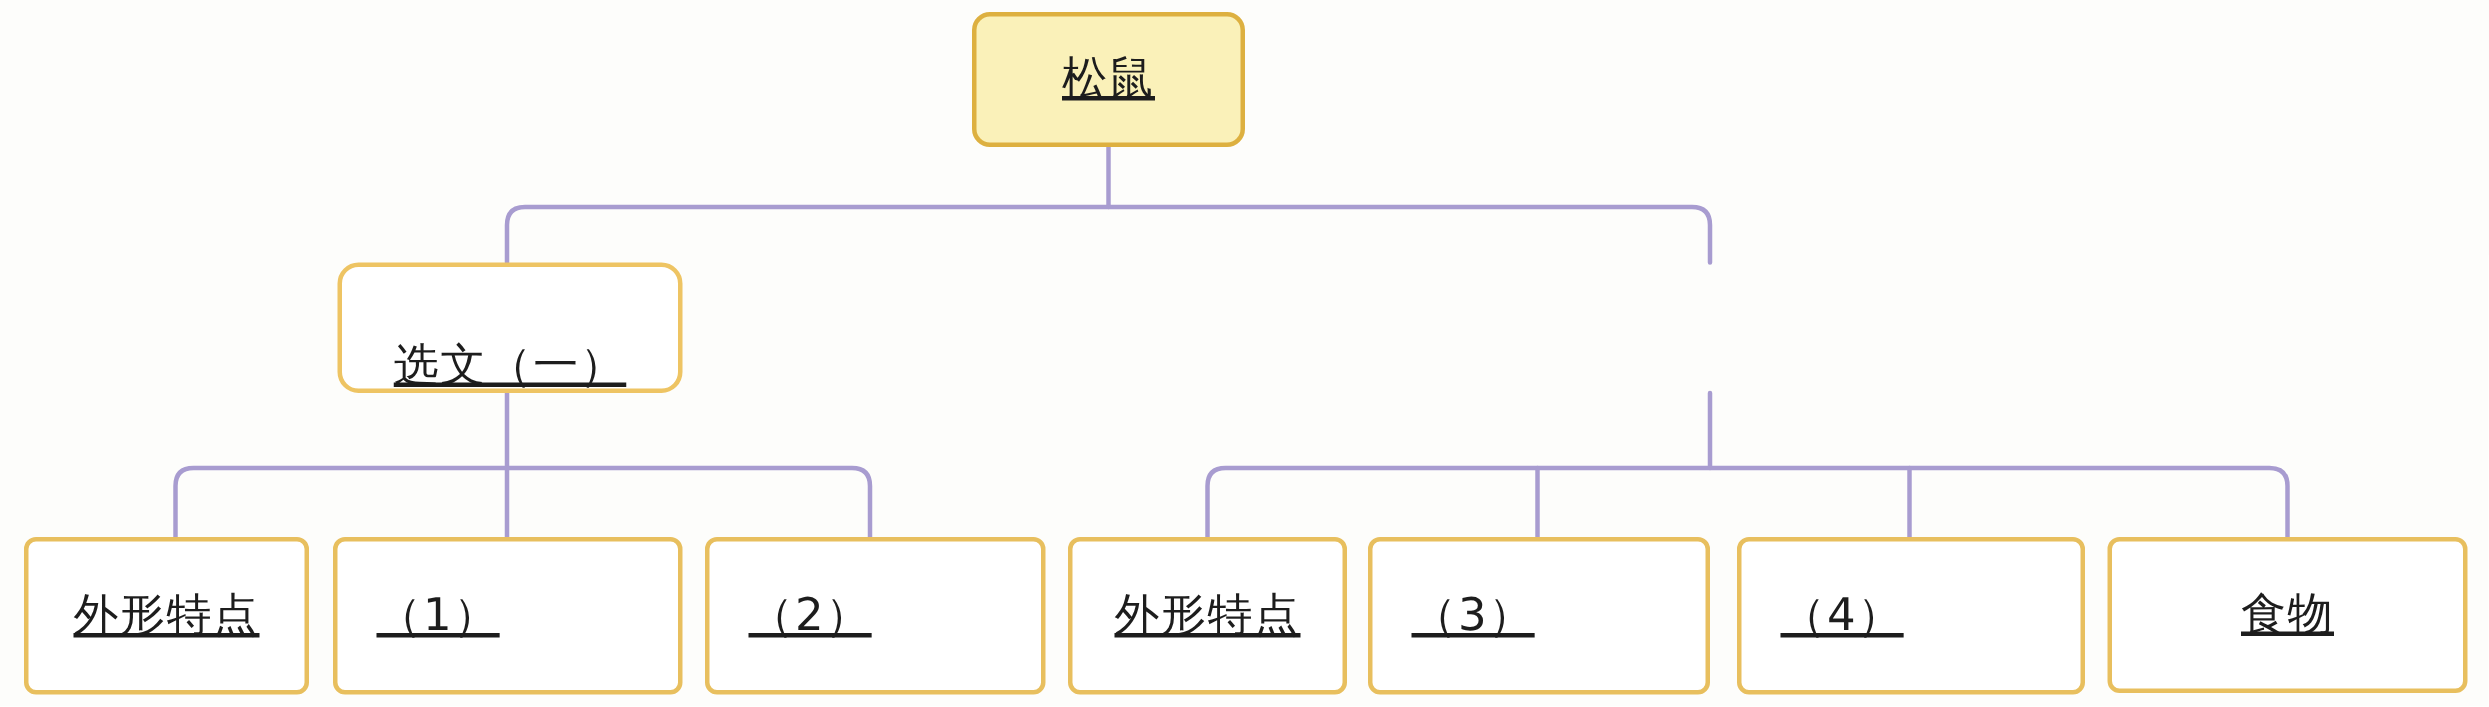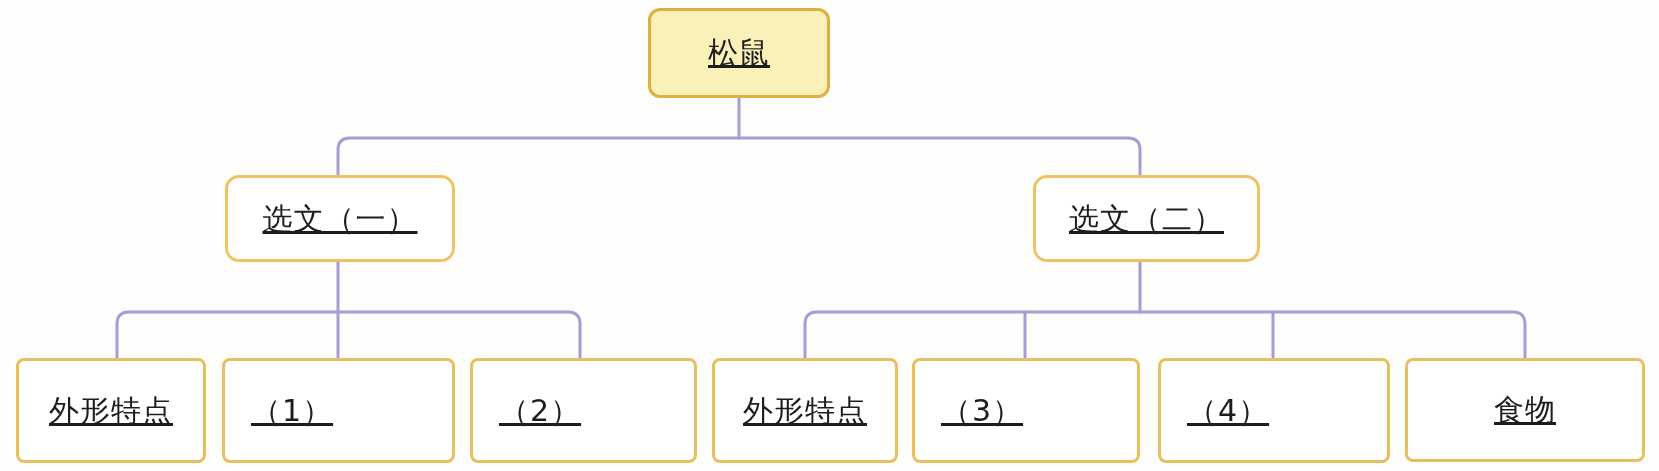--- a/index.html
+++ b/index.html
@@ -43,20 +43,21 @@
     text-decoration: underline;
   }
   .node.root {
     background: #faf1b9;
     border-color: #ddb040;
     border-width: 3px;
     border-radius: 12px;
   }
   .node.level2 {
     border-color: #eec463;
+    align-items: flex-end;
   }
   .node.leaf {
     border-color: #e8bf5e;
     border-radius: 8px;
   }
   .node-label {
     display: block;
     padding: 0 6px;
   }
   
@@ -96,23 +97,20 @@
   </svg>
 
   <div class="node root align-center" style="left:648px; top:8px; width:182px; height:90px;">
     <span class="node-label">松鼠</span>
   </div>
 
   <div class="node level2 align-center" style="left:225px; top:175px; width:230px; height:87px;">
     <span class="node-label">选文（一）</span>
   </div>
 
-  <div class="node level2 align-center" style="left:1033px; top:175px; width:227px; height:87px;">
-    <span class="node-label">选文（二）</span>
-  </div>
 
   <div class="node leaf align-center" style="left:16px; top:358px; width:190px; height:105px;">
     <span class="node-label">外形特点</span>
   </div>
 
   <div class="node leaf align-left" style="left:222px; top:358px; width:233px; height:105px;">
     <span class="node-label">（1）</span>
   </div>
 
   <div class="node leaf align-left" style="left:470px; top:358px; width:227px; height:105px;">

